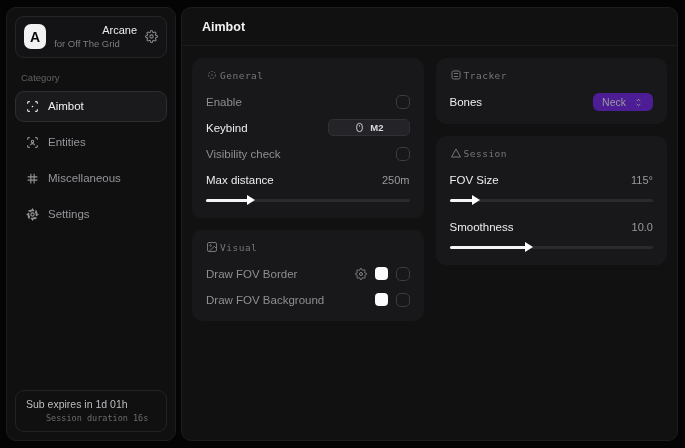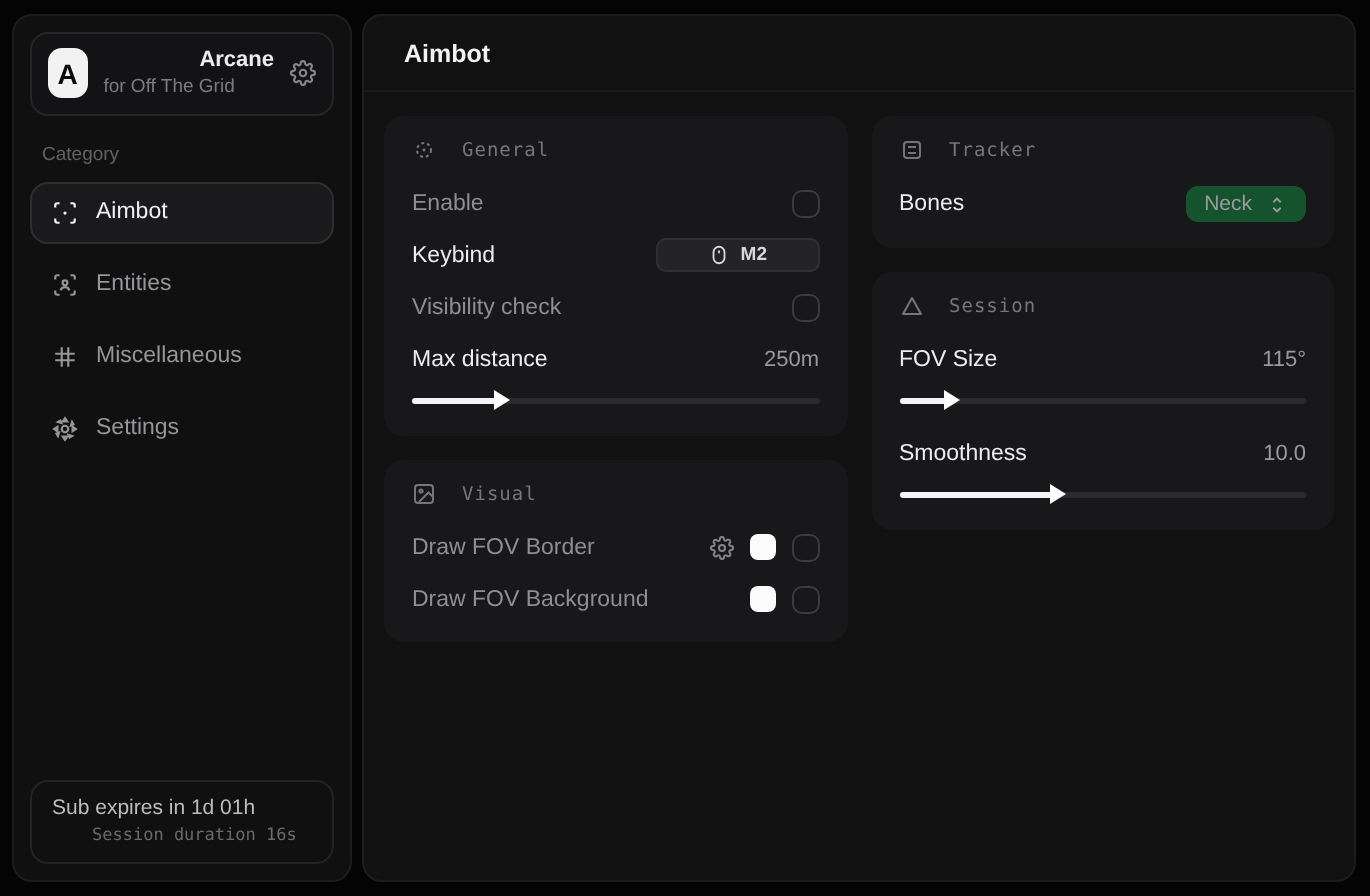--- a/index.html
+++ b/index.html
@@ -8,21 +8,21 @@
   .app { display:flex; width:685px; height:448px; padding:7px 7px 7px 6px; gap:5px; }
 
   
   .sidebar { width:170px; flex:0 0 170px; background:#101011; border:1px solid #1d1d1f;
     border-radius:10px; display:flex; flex-direction:column; padding:8px; }
   .side-head { display:flex; align-items:center; gap:8px; border:1px solid #252528;
     border-radius:9px; padding:7px 8px; background:#131315; }
   .logo { width:25px; height:25px; background:#f2f2f2; border-radius:7px; color:#0a0a0a;
     font-weight:bold; font-size:14px; display:flex; align-items:center; justify-content:center; }
   .side-head-text { flex:1; line-height:1.25; }
-  .app-title { color:#ececee; font-size:11px; font-weight:bold;margin-left:48px; }
+  .app-title { color:#ececee; font-size:11px; font-weight:normal;margin-left:48px; }
   .app-sub { color:#7c7c80; font-size:9.5px; }
   .icon-btn { color:#86868a; display:flex; align-items:center; }
   .cat-label { color:#626266; font-size:9.5px; margin:14px 6px 8px; }
   .nav { display:flex; flex-direction:column; gap:5px; }
   .nav-item { display:flex; align-items:center; gap:9px; padding:8px 10px; border-radius:9px;
     border:1px solid transparent; color:#95959a; font-size:11.5px; cursor:pointer; }
   .nav-item.active { background:#1a1a1d; border-color:#2e2e31; color:#f0f0f2; }
   .nav-item svg { flex:0 0 auto; }
   .side-spacer { flex:1; }
   .side-foot { border:1px solid #232326; border-radius:9px; padding:7px 10px 8px; }
@@ -31,34 +31,34 @@
 
   
   .main { flex:1; background:#111112; border:1px solid #1d1d1f; border-radius:10px;
     display:flex; flex-direction:column; overflow:hidden; }
   .main-header { padding:12px 20px 11px; border-bottom:1px solid #1c1c1e; }
   .main-title { color:#f2f2f3; font-size:12.5px; font-weight:bold; }
   .content { display:flex; gap:12px; padding:12px 10px; align-items:flex-start; }
   .col { display:flex; flex-direction:column; gap:12px; width:236px; }
 
   .card { background:#18181a; border-radius:10px; padding:11px 14px 13px; }
-  .card-head { display:flex; align-items:center; gap:13px; color:#76767a;
+  .card-head { display:flex; align-items:center; gap:2px; color:#76767a;
     font-family:"DejaVu Sans Mono", monospace; font-size:9.5px; letter-spacing:.5px; margin-bottom:12px; }
   .row { display:flex; align-items:center; justify-content:space-between; min-height:17px; margin-top:9px; }
   .row:first-of-type { margin-top:0; }
   .lbl { font-size:11.5px; color:#8e8e93; }
   .lbl.bright { color:#ededee; font-weight:normal; }
   .val { font-size:11px; color:#9a9a9e; }
   .checkbox { width:14px; height:14px; border:1.5px solid #3c3c40; border-radius:5px; background:transparent; }
   .swatch { width:13px; height:13px; border-radius:4px; background:#fbfbfb; }
   .row-controls { display:flex; align-items:center; gap:8px; }
 
   .keybadge { display:flex; align-items:center; gap:5px; background:#242428; border:1px solid #303034;
     border-radius:5px; padding:2px 25px; color:#d8d8db; font-size:9.5px; font-weight:bold; }
-  .select-btn { display:flex; align-items:center; gap:7px; background:#14532d; border-radius:6px;
+  .select-btn { display:flex; align-items:center; gap:7px; background:#4c1d95; border-radius:6px;
     padding:3px 9px; color:#9a9a9f; font-size:10.5px; cursor:pointer; }
 
   .slider { position:relative; height:10px; margin-top:7px; display:flex; align-items:center; cursor:pointer; }
   .slider .track { position:absolute; left:0; right:0; height:3px; background:#2b2b2f; border-radius:2px; }
   .slider .fill { position:absolute; left:0; height:3px; background:#f5f5f5; border-radius:2px; }
   .slider .thumb { position:absolute; margin-left:-4px; width:0; height:0;
     border-top:5px solid transparent; border-bottom:5px solid transparent; border-left:8px solid #ffffff; }
 
   svg { display:block; }
 </style>

